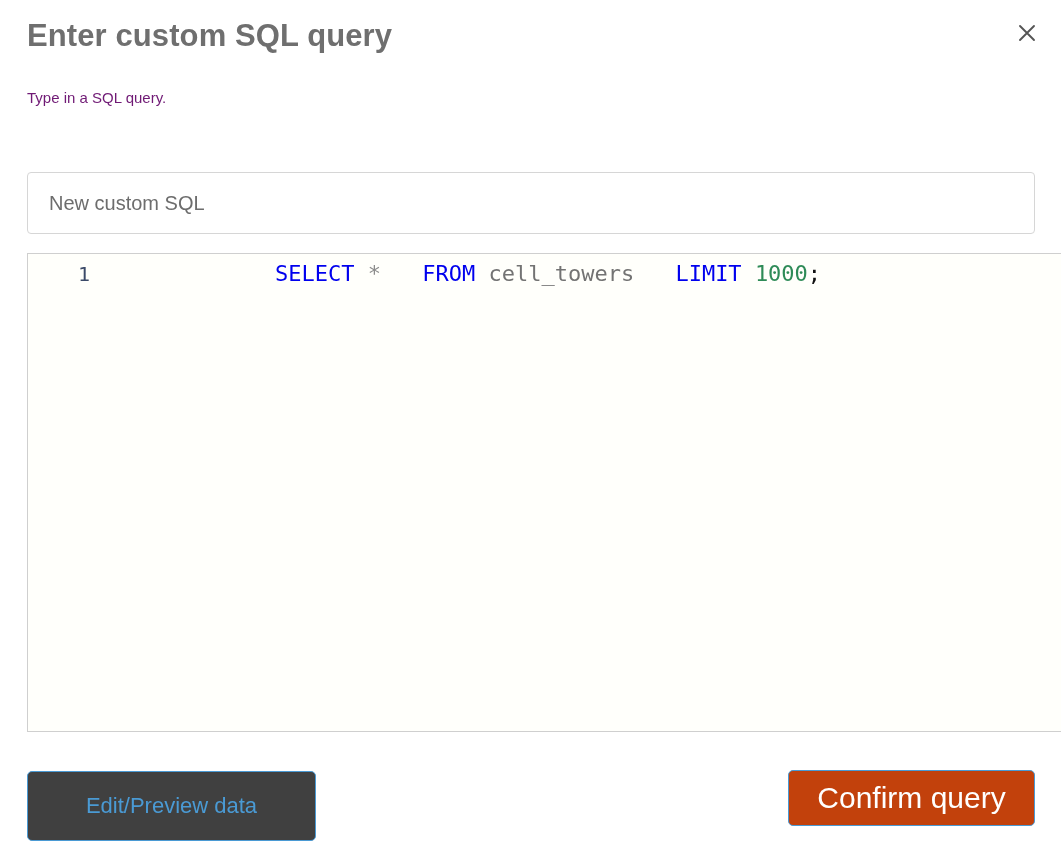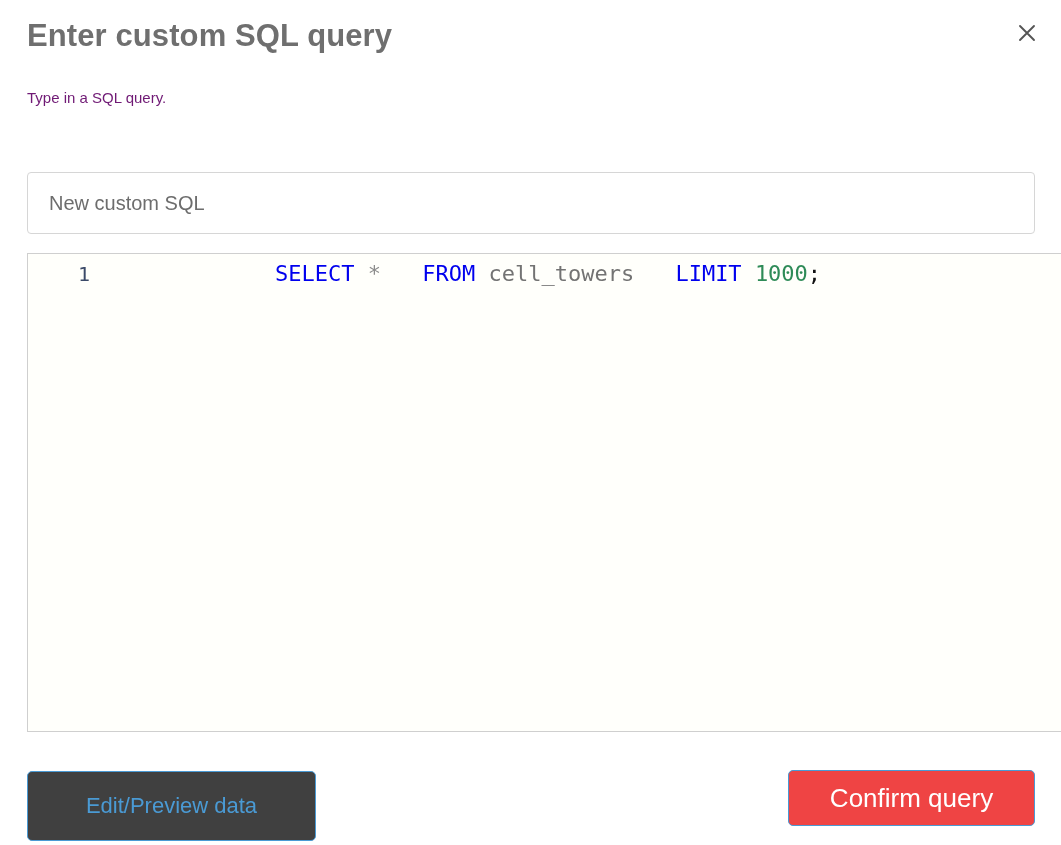--- a/index.html
+++ b/index.html
@@ -145,26 +145,26 @@
     align-items: center;
     justify-content: center;
   }
   .btn-primary {
     position: absolute;
     left: 788px;
     top: 770px;
     width: 247px;
     height: 56px;
     box-sizing: border-box;
-    background: #ef4444;
+    background: #c2410c;
     border: 1px solid #4a9ad4;
     border-radius: 5px;
     color: #ffffff;
     font-family: "Liberation Sans", sans-serif;
-    font-size: 26px;
+    font-size: 30px;
     font-weight: 400;
     cursor: pointer;
     display: flex;
     align-items: center;
     justify-content: center;
   }
 </style>
 </head>
 <body>
 

